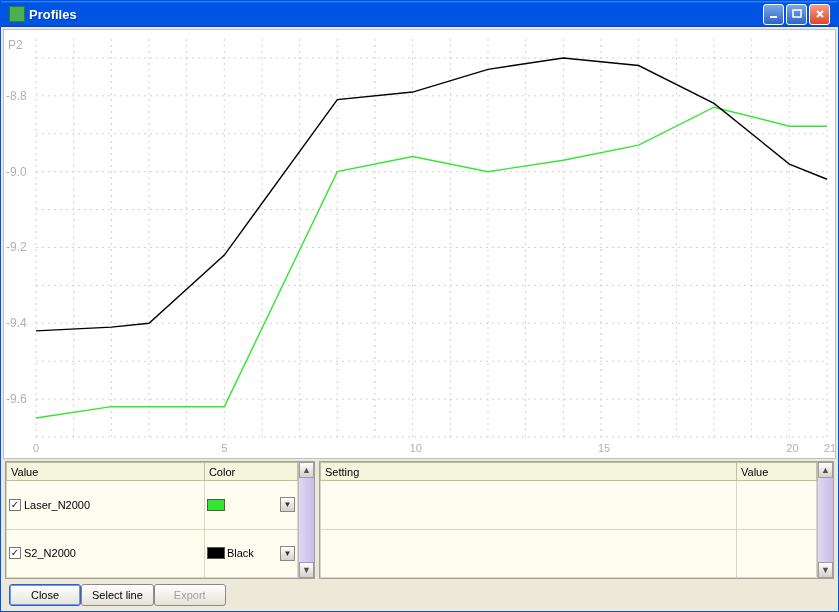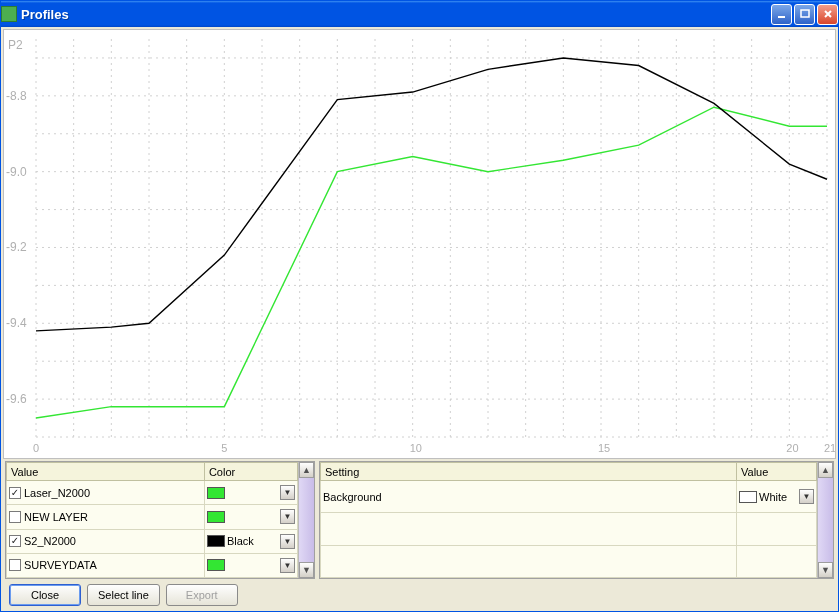--- a/index.html
+++ b/index.html
@@ -17,21 +17,21 @@
     border: 1px solid #0054e3;
     display: flex;
     flex-direction: column;
     background: #ece9d8;
   }
   .titlebar {
     height: 28px;
     background: linear-gradient(to bottom, #3b8ef3 0%, #0054e3 8%, #0054e3 92%, #0046c7 100%);
     display: flex;
     align-items: center;
-    padding: 0 0;
+    padding: 0 8px;
     color: white;
   }
   .titlebar-icon {
     width: 16px; height: 16px;
     margin-right: 4px;
     background: #4caf50;
     border: 1px solid #2e7d32;
   }
   .titlebar-text {
     flex: 1;
@@ -148,21 +148,20 @@
     width: 15px; height: 15px;
     background: linear-gradient(to bottom, #fefefe, #d4d0c8);
     border: 1px solid #888;
     display:flex; align-items:center; justify-content:center;
     color:#333; font-size:8px;
   }
   .bottom-bar {
     height: 30px;
     display: flex;
     align-items: center;
-    gap: 6px;
     padding: 16px 8px;
   }
   .btn {
     height: 22px;
     min-width: 72px;
     padding: 0 10px;
     background: linear-gradient(to bottom, #fefefe, #e6e4d8);
     border: 1px solid #8a8a8a;
     border-radius: 3px;
     font-family: inherit; font-size: 11px;
@@ -283,58 +282,28 @@
         <div class="combo">
           <span class="swatch" style="background:#33e633"></span>
           <span class="combo-label"></span>
           <span class="combo-btn">▼</span>
         </div>
       </td>
               </tr>
               <tr>
       <td>
         <div class="checkbox-cell">
-          <span class="checkbox"></span>
-          <span>NEW LAYER</span>
-        </div>
-      </td>
-      <td>
-        <div class="combo">
-          <span class="swatch" style="background:#33e633"></span>
-          <span class="combo-label"></span>
-          <span class="combo-btn">▼</span>
-        </div>
-      </td>
-              </tr>
-              <tr>
-      <td>
-        <div class="checkbox-cell">
           <span class="checkbox">✓</span>
           <span>S2_N2000</span>
         </div>
       </td>
       <td>
         <div class="combo">
           <span class="swatch" style="background:#000000"></span>
           <span class="combo-label">Black</span>
-          <span class="combo-btn">▼</span>
-        </div>
-      </td>
-              </tr>
-              <tr>
-      <td>
-        <div class="checkbox-cell">
-          <span class="checkbox"></span>
-          <span>SURVEYDATA</span>
-        </div>
-      </td>
-      <td>
-        <div class="combo">
-          <span class="swatch" style="background:#33e633"></span>
-          <span class="combo-label"></span>
           <span class="combo-btn">▼</span>
         </div>
       </td>
               </tr>
             </tbody>
         </table>
         <div class="scrollbar-v">
           <div class="sb-btn">▲</div>
           <div class="sb-track"></div>
           <div class="sb-btn">▼</div>
@@ -343,30 +312,20 @@
 
       <div class="panel-right">
         <table class="grid-table">
           <thead>
             <tr>
               <th>Setting</th>
               <th style="width:80px">Value</th>
             </tr>
           </thead>
           <tbody id="settings-body">
-              <tr>
-                <td>Background</td>
-                <td>
-                  <div class="combo">
-        <span class="swatch" style="background:#ffffff"></span>
-        <span class="combo-label">White</span>
-        <span class="combo-btn">▼</span>
-      </div>
-                </td>
-              </tr>
               <tr>
                 <td></td>
                 <td></td>
               </tr>
               <tr>
                 <td></td>
                 <td></td>
               </tr>
             </tbody>
         </table>

